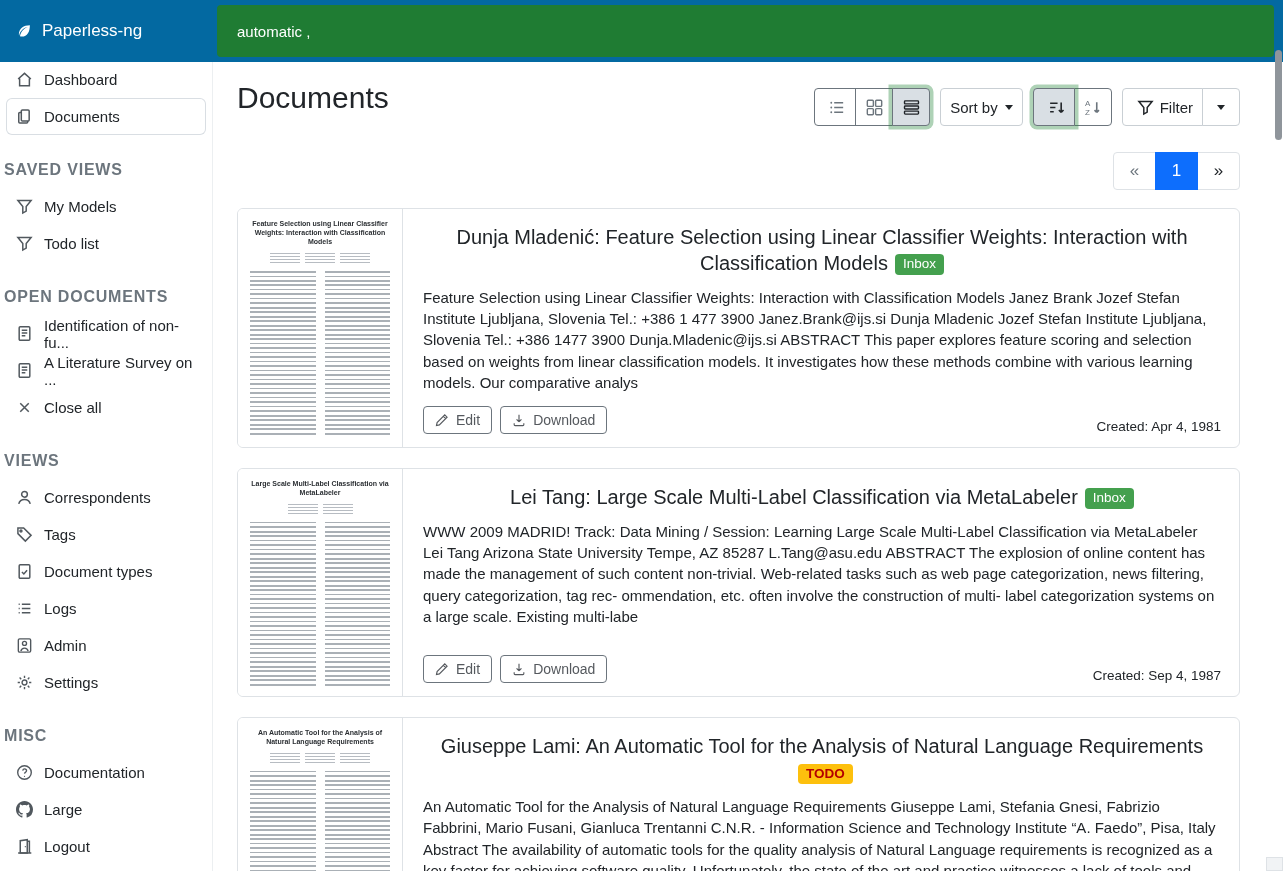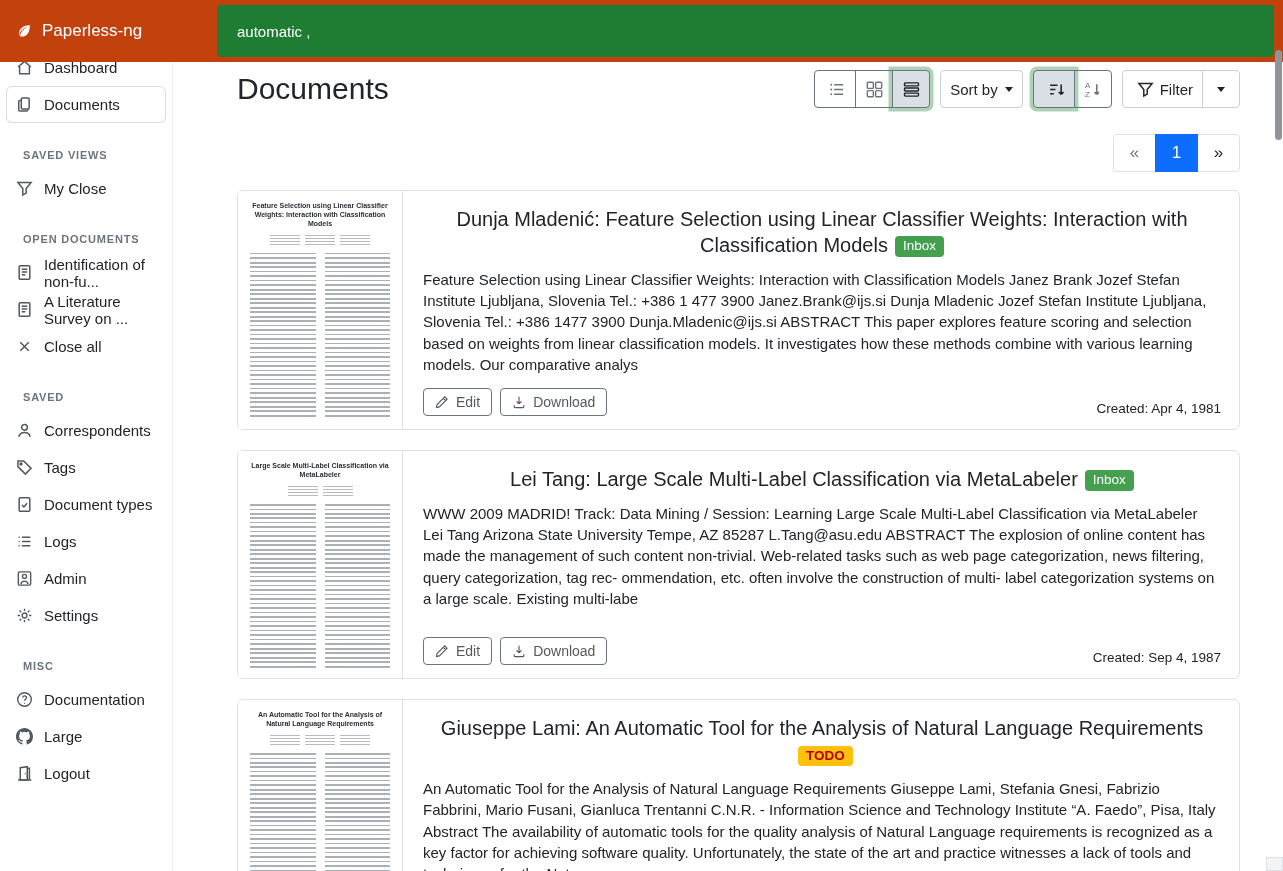--- a/index.html
+++ b/index.html
@@ -3,44 +3,45 @@
 <meta charset="utf-8">
 <style>
   * { box-sizing: border-box; }
   html,body { margin:0; padding:0; }
   body {
     width:1283px; height:871px; overflow:hidden;
     font-family:"Liberation Sans", sans-serif;
     background:#ffffff; color:#212529;
   }
   
-  .topbar { position:fixed; top:0; left:0; right:0; height:62px; background:#c2410c; display:flex; z-index:20; }
+  .topbar { position:fixed; top:0; left:0; right:0; height:62px; background:#0369a1; display:flex; z-index:20; }
   .brand { width:213px; flex:0 0 213px; display:flex; align-items:center; gap:10px; padding-left:15px; cursor:pointer; }
   .brand-name { color:#fff; font-size:17px; }
   .search-wrap { flex:1; padding:5px 9px 5px 4px; }
   .search {
     width:100%; height:100%; border:none; outline:none; border-radius:4px;
     background:#1f7c33; color:#fff; font-size:15px; padding:17px 20px;
   }
   
-  .sidebar { position:fixed; top:36px; left:0; bottom:0; width:173px; background:#fff; border-right:1px solid #eceff1; padding-top:13px; overflow:hidden; z-index:10; }
+  .sidebar { position:fixed; top:48px; left:0; bottom:0; width:213px; background:#fff; border-right:1px solid #eceff1; padding-top:13px; overflow:hidden; z-index:10; }
   .nav-item { height:37px; display:flex; align-items:center; gap:11px; padding:0 16px; font-size:15px; color:#212529; cursor:pointer; text-decoration:none; }
   .nav-item.active { margin:0 6px; padding:0 10px; border-radius:6px; box-shadow:inset 0 0 0 1px #d9dee3; }
-  .section-label { margin-top:26px; padding:0 23px 9px; font-size:11px; font-weight:700; letter-spacing:.8px; color:#6c757d; }
+  .section-label { margin-top:26px; padding:0 4px 9px; font-size:16px; font-weight:700; letter-spacing:.8px; color:#6c757d; }
   .ic { width:17px; height:17px; flex:0 0 17px; }
   
   .main { position:absolute; top:48px; left:213px; right:0; bottom:0; padding:22px 43px 0 24px; overflow:hidden; }
   .page-head { display:flex; justify-content:space-between; align-items:center; }
   .page-title { margin:0; font-size:30px; font-weight:400; color:#212529; }
   .toolbar { display:flex; align-items:center; gap:10px; }
   .btn-group { display:flex; }
   .tb-btn {
     height:38px; min-width:38px; display:inline-flex; align-items:center; justify-content:center;
     background:#fff; border:1px solid #6c757d; color:#6c757d; padding:0 9px; cursor:pointer; font-size:15px;
     font-family:inherit;
+    margin-top:18px;
   }
   .btn-group .tb-btn + .tb-btn { margin-left:-1px; }
   .btn-group .tb-btn:first-child { border-radius:4px 0 0 4px;padding-left:14px; }
   .btn-group .tb-btn:last-child { border-radius:0 4px 4px 0; }
   .tb-btn.light { border-color:#c9cfd4; color:#212529; }
   .tb-btn.single { border-radius:4px; }
   .tb-btn.active { background:#d9dfe4; color:#212529; box-shadow:0 0 0 3.5px rgba(43,138,62,.38); position:relative; z-index:2; }
   .caret { width:0; height:0; border-left:4px solid transparent; border-right:4px solid transparent; border-top:5px solid currentColor; display:inline-block; margin-left:7px; }
   .tbi { width:17px; height:17px; }
   .tb-label { margin-left:6px; }
@@ -111,21 +112,27 @@
         <path d="M5 4.2H3.6a1 1 0 0 0-1 1v8a1 1 0 0 0 1 1h6.4a1 1 0 0 0 1-1v-1"></path>
       </svg>
     <span>Documents</span>
   </a>
 
   <div class="section-label">SAVED VIEWS</div>
   <a class="nav-item">
     <svg class="ic" viewBox="0 0 16 16" fill="none" stroke="#51585e" stroke-width="1.4">
         <path d="M1.8 2.4h12.4L9.6 8v4.4l-3.2 1.8V8z"></path>
       </svg>
-    <span>My Close</span>
+    <span>My Models</span>
+  </a>
+  <a class="nav-item">
+    <svg class="ic" viewBox="0 0 16 16" fill="none" stroke="#51585e" stroke-width="1.4">
+        <path d="M1.8 2.4h12.4L9.6 8v4.4l-3.2 1.8V8z"></path>
+      </svg>
+    <span>Todo list</span>
   </a>
 
   <div class="section-label">OPEN DOCUMENTS</div>
   <a class="nav-item">
     <svg class="ic" viewBox="0 0 16 16" fill="none" stroke="#51585e" stroke-width="1.4">
         <rect x="3" y="1.6" width="10" height="12.8" rx="1"></rect>
         <path d="M5.4 5h5.2M5.4 7.6h5.2M5.4 10.2h3.4"></path>
       </svg>
     <span>Identification of non-fu...</span>
   </a>
@@ -136,21 +143,21 @@
       </svg>
     <span>A Literature Survey on ...</span>
   </a>
   <a class="nav-item">
     <svg class="ic" viewBox="0 0 16 16" fill="none" stroke="#51585e" stroke-width="1.4">
         <path d="M4 4l8 8M12 4l-8 8"></path>
       </svg>
     <span>Close all</span>
   </a>
 
-  <div class="section-label">SAVED</div>
+  <div class="section-label">VIEWS</div>
   <a class="nav-item">
     <svg class="ic" viewBox="0 0 16 16" fill="none" stroke="#51585e" stroke-width="1.4">
         <circle cx="8" cy="5" r="2.7"></circle>
         <path d="M2.6 14c.7-3 3-4.2 5.4-4.2s4.7 1.2 5.4 4.2"></path>
       </svg>
     <span>Correspondents</span>
   </a>
   <a class="nav-item">
     <svg class="ic" viewBox="0 0 16 16" fill="none" stroke="#51585e" stroke-width="1.4">
         <path d="M1.8 1.8h5.4l7 7-5.4 5.4-7-7z"></path>

